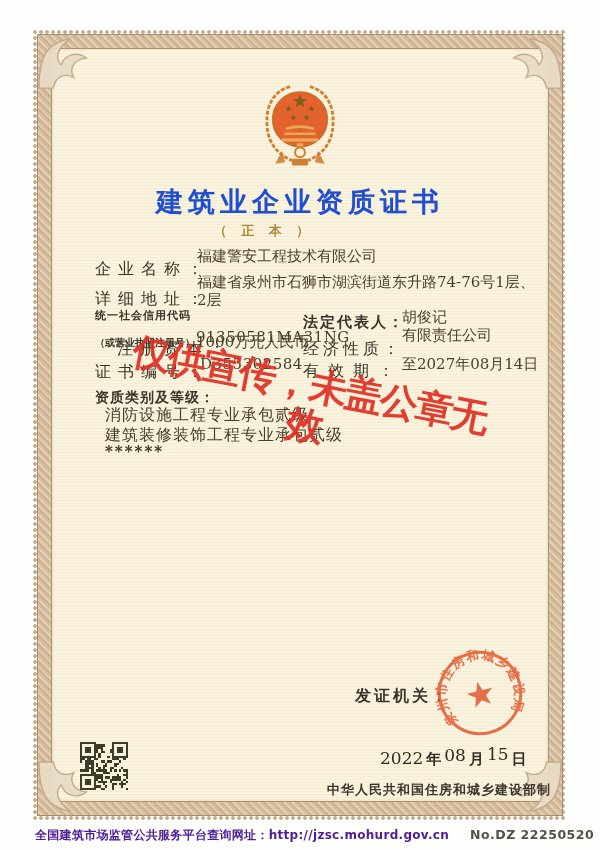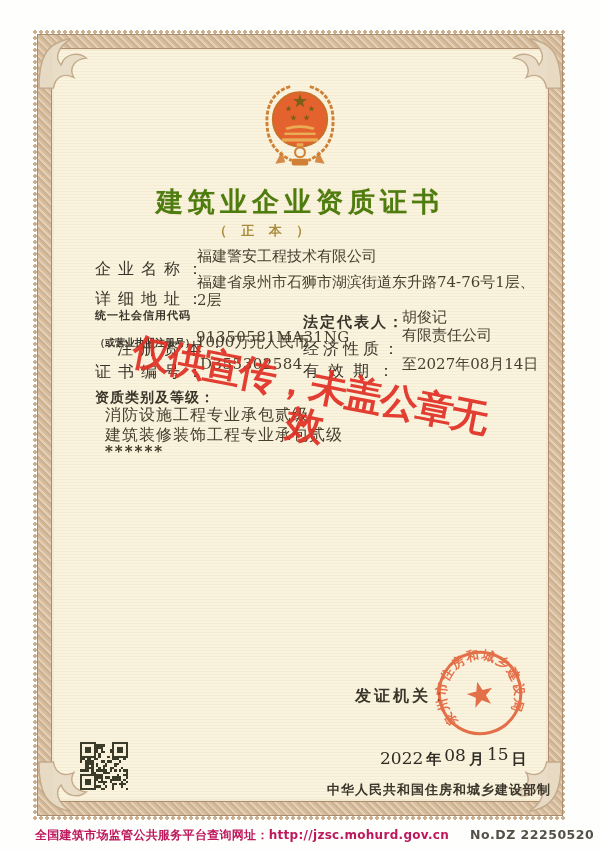--- a/index.html
+++ b/index.html
@@ -28,21 +28,21 @@
   .flourish{position:absolute;width:58px;height:58px;z-index:1;}
   .flourish svg{width:100%;height:100%;}
   .fl-tl{left:36px;top:33px;}
   .fl-tr{right:36px;top:33px;transform:scaleX(-1);}
   .fl-bl{left:36px;bottom:33px;transform:scaleY(-1);}
   .fl-br{right:36px;bottom:33px;transform:scale(-1,-1);}
   
   .abs{position:absolute;z-index:2;white-space:nowrap;}
   .emblem{left:258px;top:80px;width:84px;height:92px;}
   .title{left:0;top:184px;width:600px;text-align:center;font-size:27px;font-weight:700;
-         letter-spacing:5px;color:#4d7c0f;text-shadow:0 0 1px rgba(169,139,60,.4);}
+         letter-spacing:5px;color:#1d4ed8;text-shadow:0 0 1px rgba(169,139,60,.4);}
   .subtitle{left:0;top:222px;width:528px;text-align:center;font-size:13px;font-weight:700;
             letter-spacing:5px;color:#a98b3c;}
   .lbl{font-size:16px;font-weight:400;letter-spacing:7px;color:#39342a;}
   .lbl-sm{font-weight:700;color:#39342a;}
   .val{font-family:"DejaVu Serif",serif;font-size:15px;color:#473f2e;}
   .stars{font-weight:700;letter-spacing:2px;color:#473f2e;}
   
   .issuer{left:355px;top:686px;font-size:16px;font-weight:700;letter-spacing:3px;}
   .dateline{left:380px;top:748px;font-size:17px;color:#2f2b24;font-family:"DejaVu Serif",serif;}
   .dateline .u{font-family:"DejaVu Sans",sans-serif;font-weight:700;font-size:15px;margin:0 3px;}
@@ -51,21 +51,21 @@
   .dateline .raise2{top:-4px;}
   .madeby{left:327px;top:781px;font-size:13px;font-weight:700;letter-spacing:1px;}
   .seal{left:424px;top:637px;width:112px;height:112px;z-index:4;transform:rotate(-14deg);opacity:.85;}
   .qr{left:80px;top:742px;width:48px;height:48px;z-index:2;}
   
   .wm{z-index:6;color:#e02f24;font-weight:700;font-size:38px;letter-spacing:-2px;
       transform:rotate(11deg);transform-origin:left top;opacity:.92;
       font-family:"DejaVu Sans",sans-serif;}
   .wm2{left:291px;top:397px;}
   
-  .foot-l{left:35px;top:827px;font-size:12px;font-weight:700;color:#be185d;letter-spacing:.3px;}
+  .foot-l{left:35px;top:827px;font-size:12px;font-weight:700;color:#4c1d95;letter-spacing:.3px;}
   .foot-r{left:470px;top:827px;font-size:12.5px;font-weight:700;color:#55514a;letter-spacing:.5px;}
 </style>
 </head>
 <body>
 
 <div class="page">
 
   <div class="frame">
     <div class="band">
       <div class="paper"></div>

